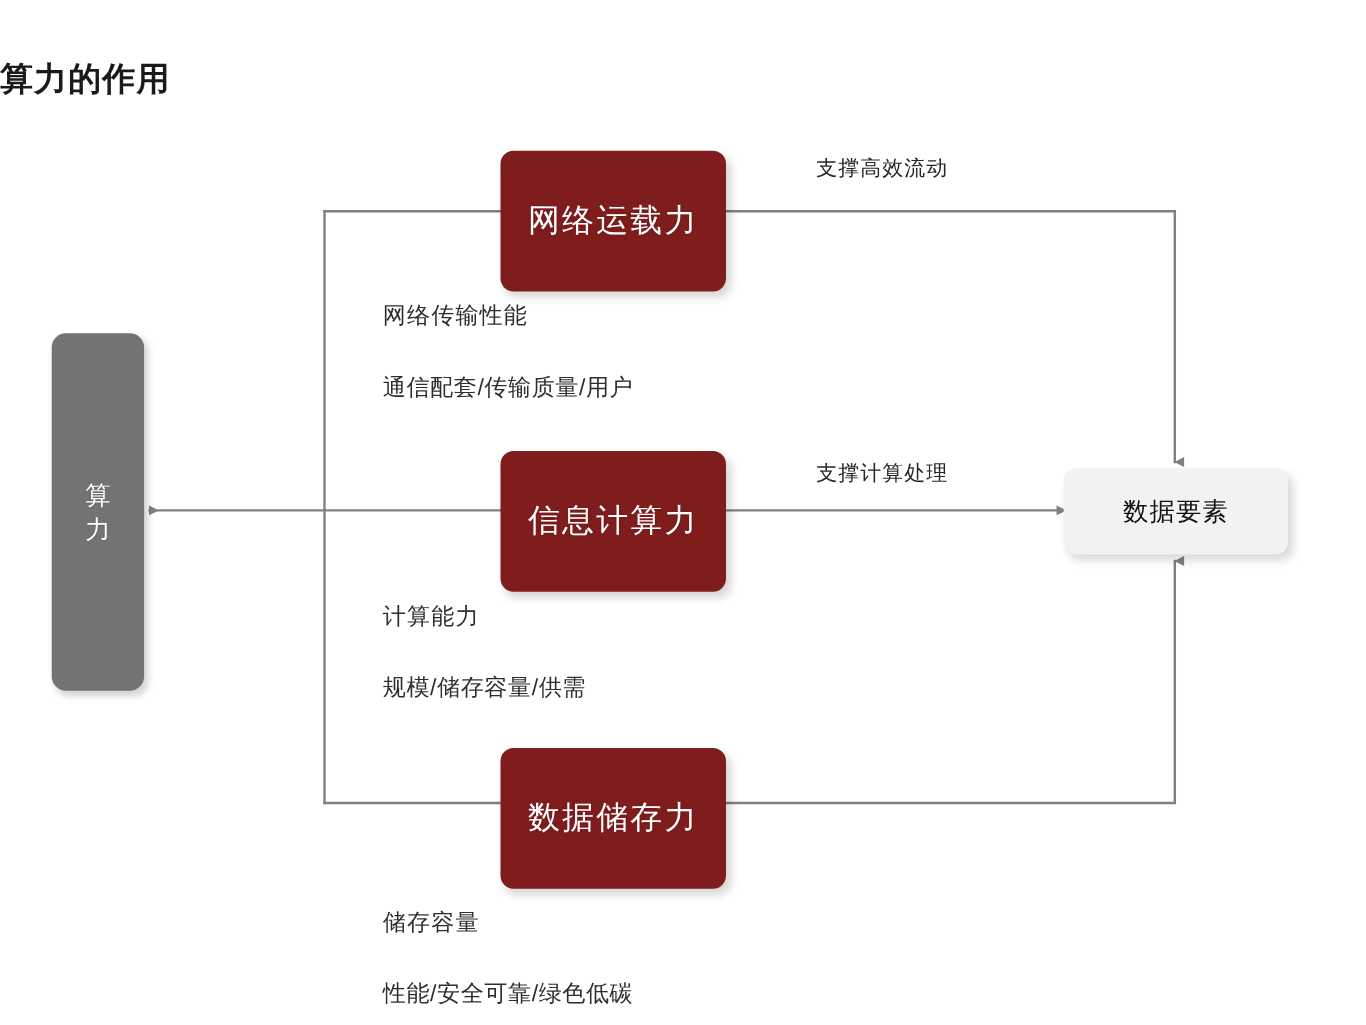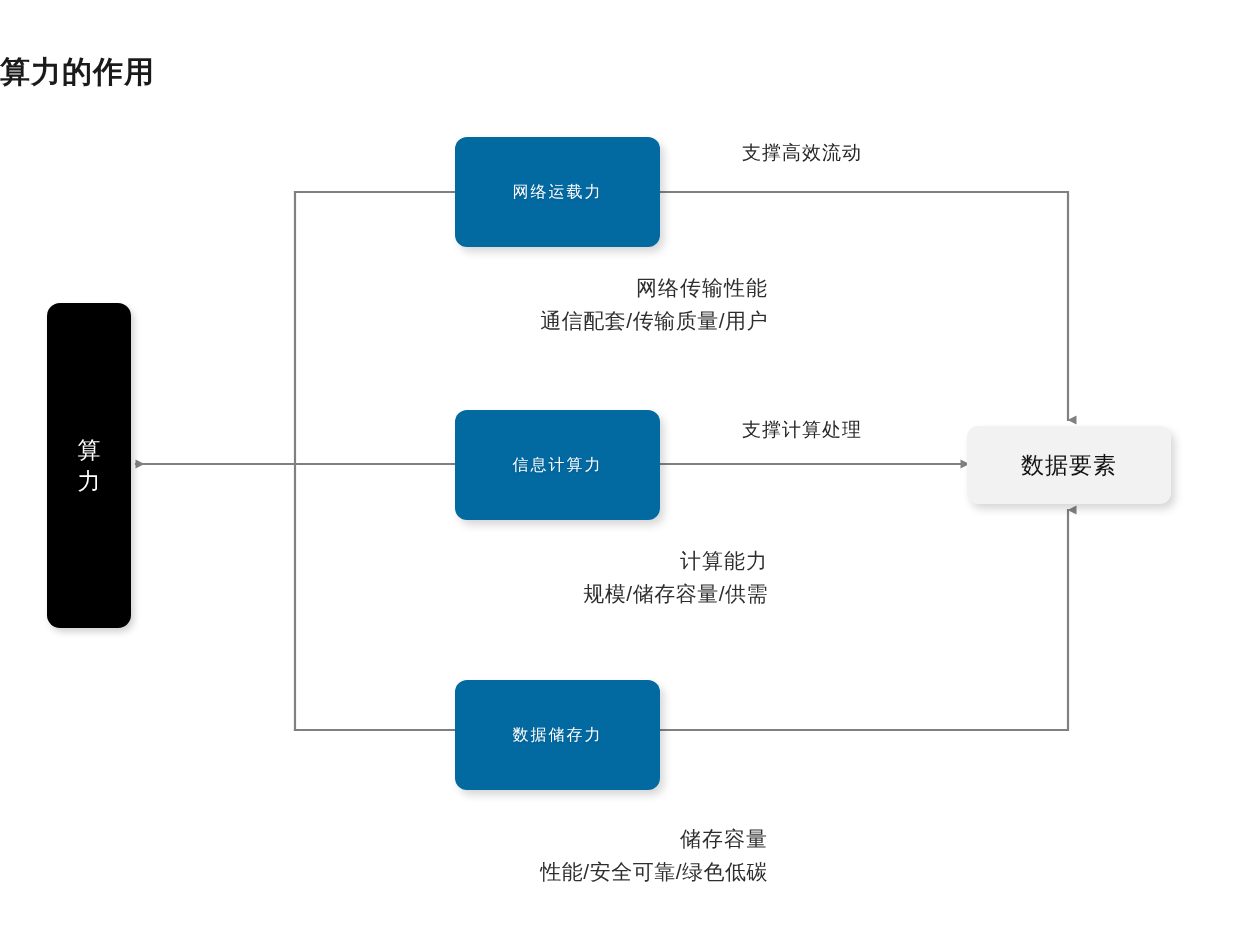--- a/index.html
+++ b/index.html
@@ -47,42 +47,42 @@
     text-align: center;
     border-radius: 12px;
     z-index: 3;
   }
 
   .node-capacity {
     left: 47px;
     top: 303px;
     width: 84px;
     height: 325px;
-    background: #000000;
+    background: #737373;
     border-radius: 13px;
     box-shadow: 3px 4px 7px rgba(0,0,0,0.18);
     color: #ffffff;
     font-size: 23px;
     line-height: 1.32;
     letter-spacing: 1px;
     text-shadow: 0 1px 2px rgba(0,0,0,0.12);
   }
   .node-capacity .vtext {
     width: 1em;
     word-break: break-all;
     white-space: normal;
   }
 
   .pillar {
     width: 205px;
-    height: 110px;
-    background: #0369a1;
+    height: 128px;
+    background: #7f1d1d;
     box-shadow: 4px 5px 8px rgba(0,0,0,0.16);
     color: #ffffff;
-    font-size: 16px;
+    font-size: 29px;
     letter-spacing: 2px;
     text-shadow: 0 1px 3px rgba(0,0,0,0.12);
   }
   .pillar-network  { left: 455px; top: 137px; }
   .pillar-compute  { left: 455px; top: 410px; }
   .pillar-storage  { left: 455px; top: 680px; }
 
   .node-dataelem {
     left: 967px;
     top: 426px;
@@ -93,34 +93,35 @@
     box-shadow: 4px 5px 9px rgba(0,0,0,0.16);
     color: #111111;
     font-size: 23px;
     letter-spacing: 1px;
   }
 
   
   .caption {
     position: absolute;
     width: 420px;
-    text-align: right;
+    text-align: left;
     color: #2e2e2e;
     line-height: 1.55;
     z-index: 2;
   }
   .caption .line1 {
     font-size: 21px;
     display: block;
     letter-spacing: 1px;
   }
   .caption .line2 {
     font-size: 21px;
     display: block;
     letter-spacing: 0.5px;
+    margin-top: 32px;
   }
   .caption-network { left: 348px; top: 272px; }
   .caption-compute { left: 348px; top: 545px; }
   .caption-storage { left: 348px; top: 823px; }
 
   
   .edge-label {
     position: absolute;
     width: 300px;
     text-align: center;

